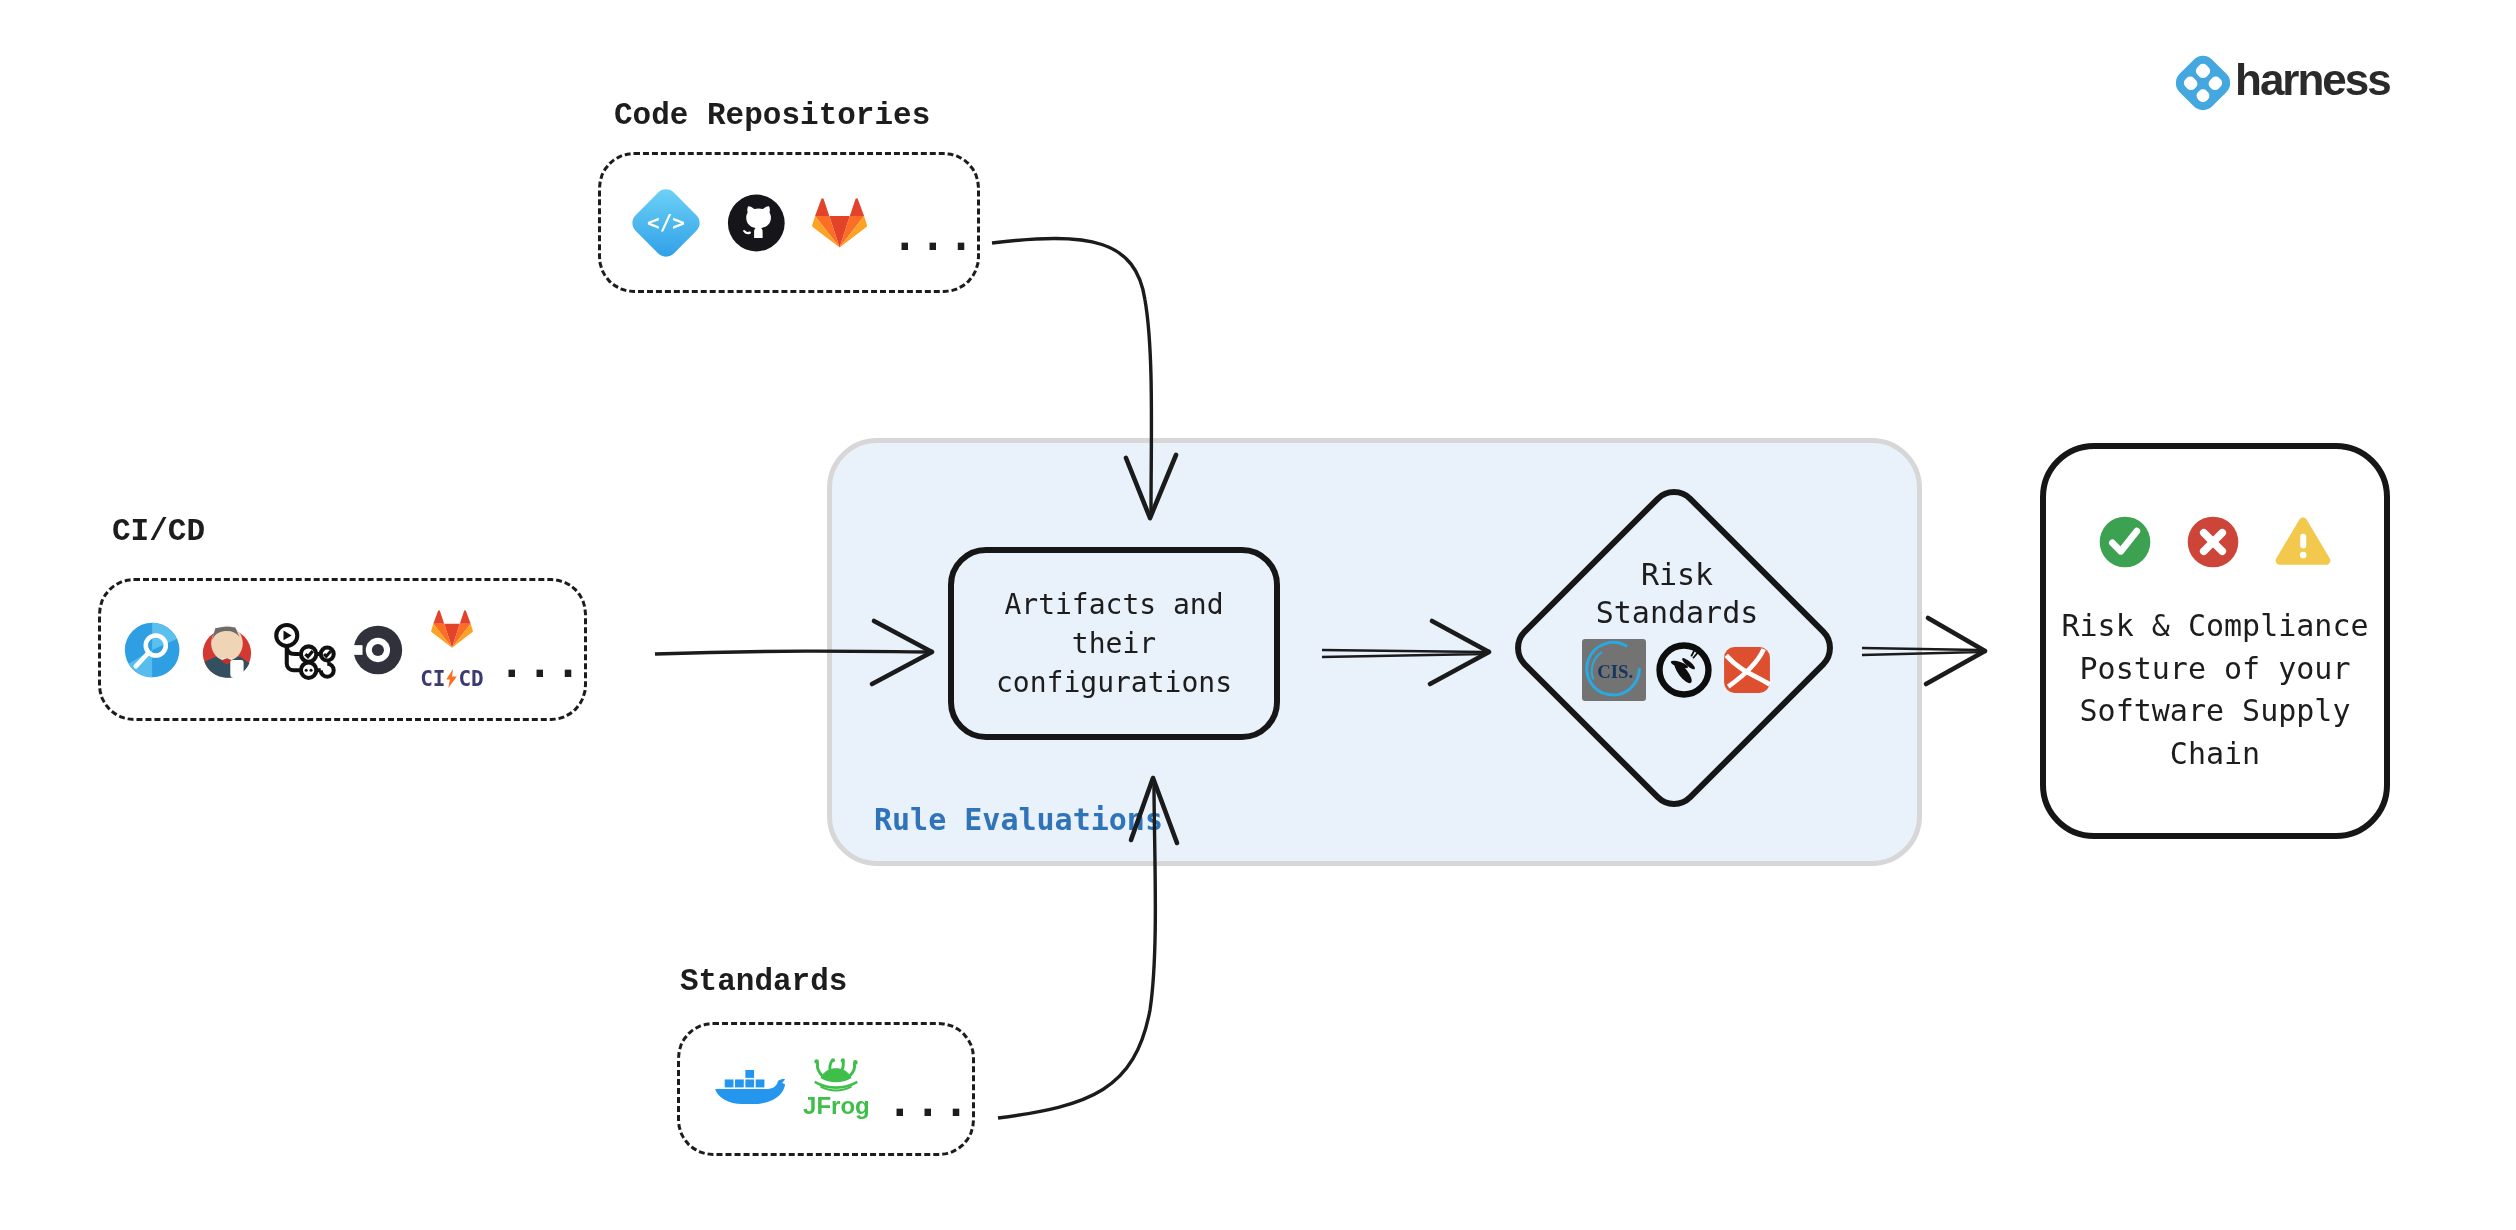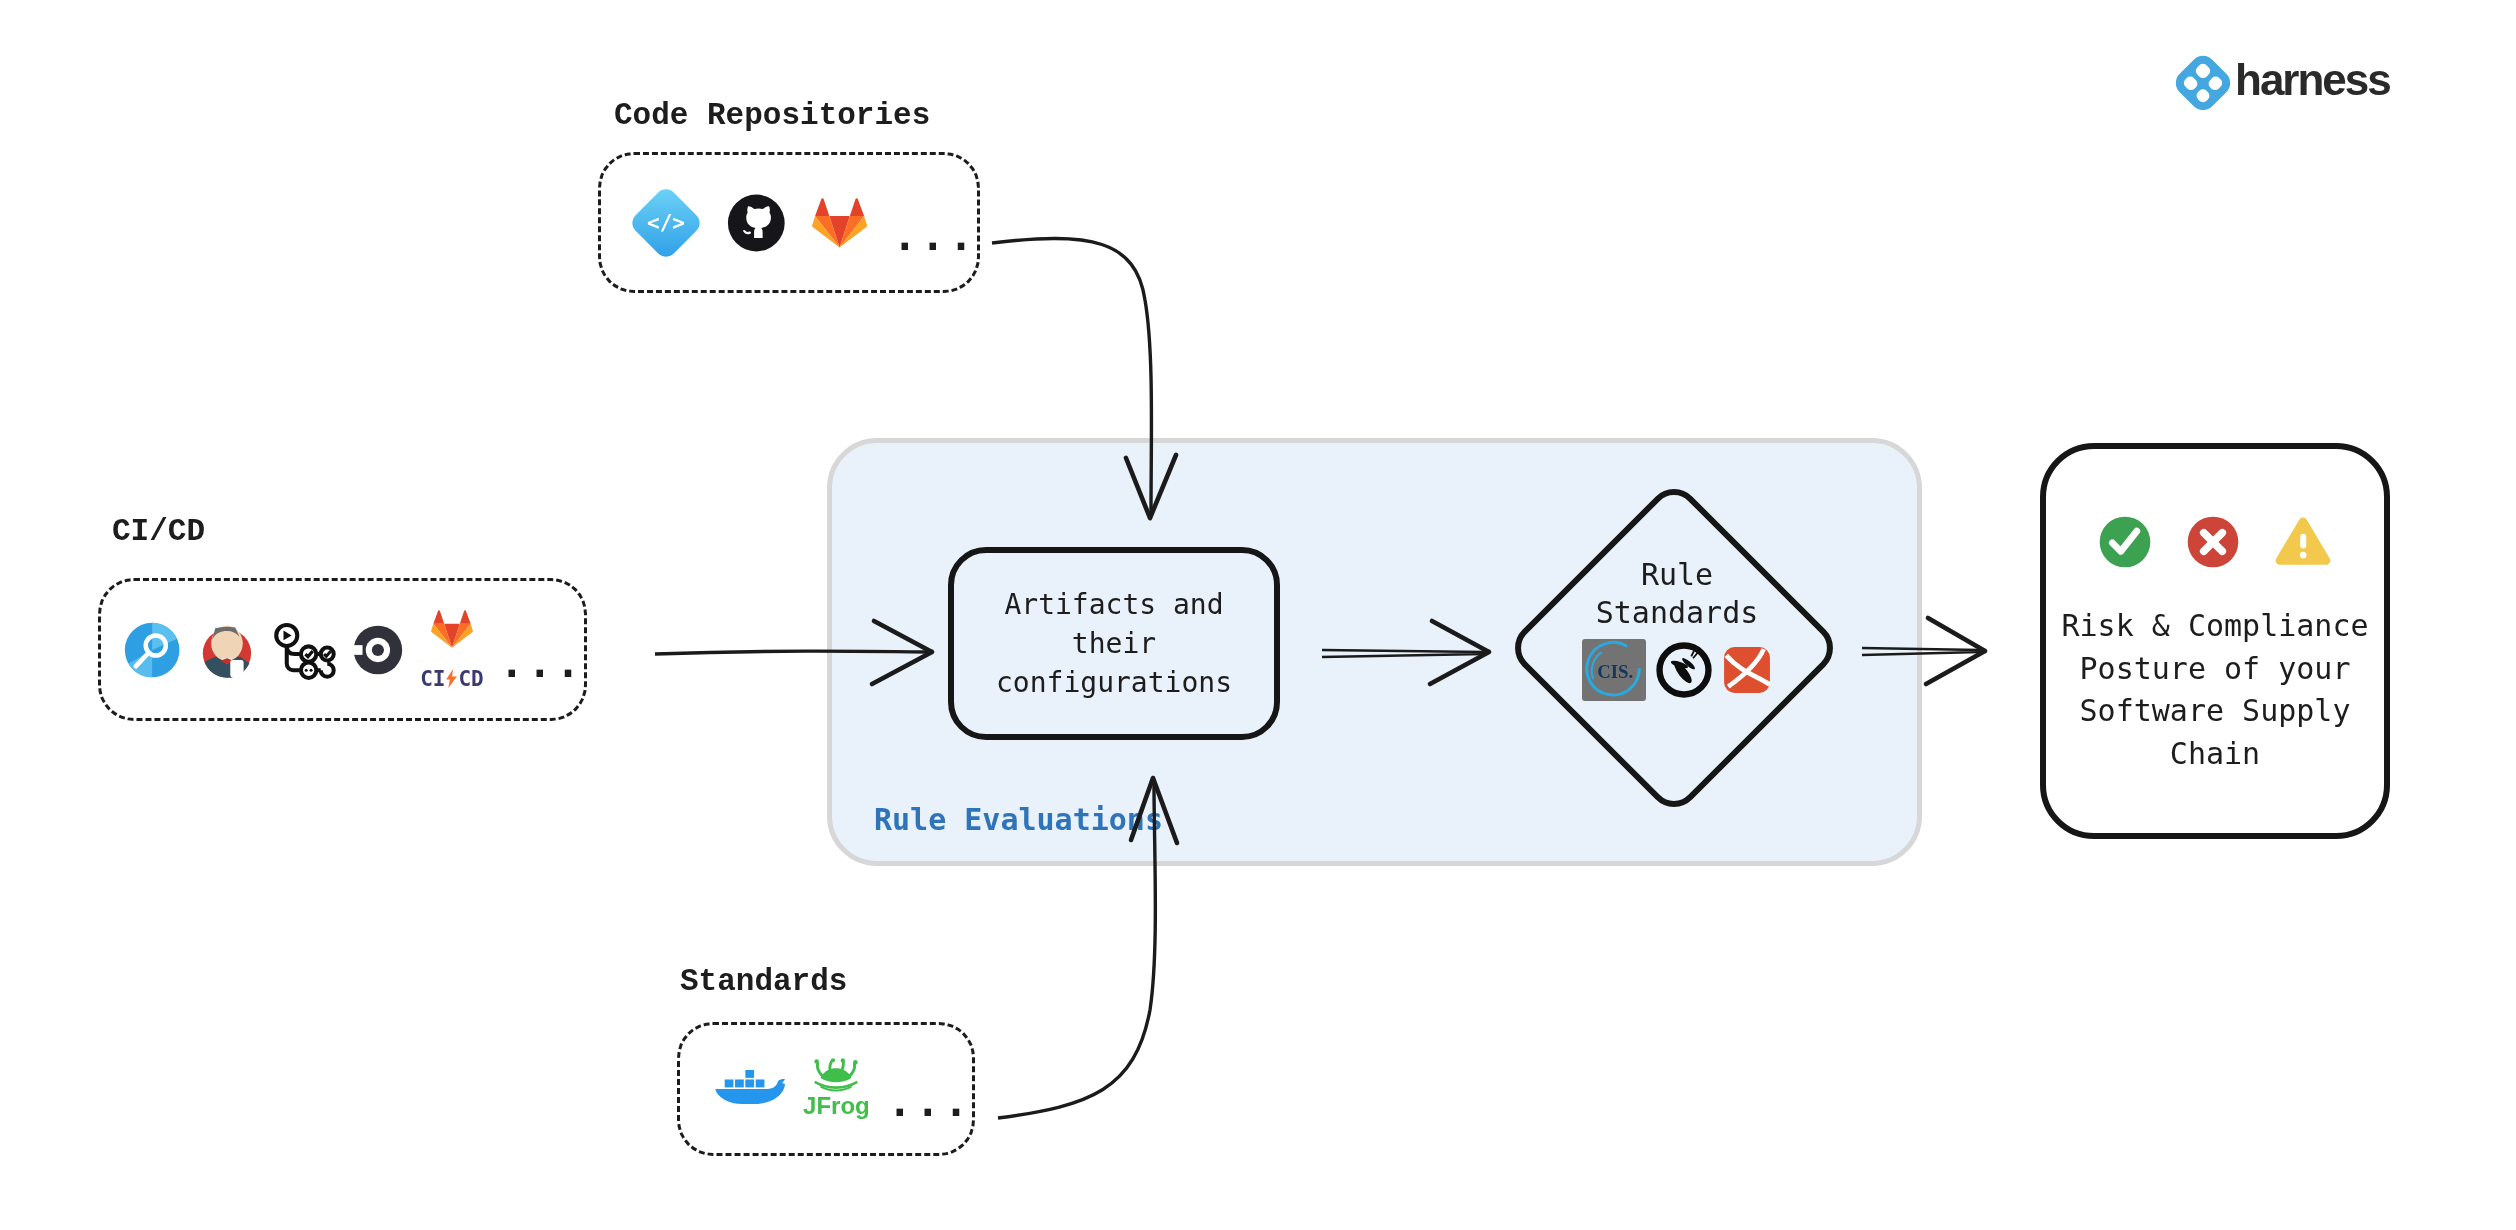--- a/index.html
+++ b/index.html
@@ -203,21 +203,21 @@
   <div class="abs rule-panel">
     <div class="rule-label">Rule Evaluations</div>
   </div>
 
   <div class="abs entities-box">
     <div class="entities-text">Artifacts and their configurations</div>
   </div>
 
   <div class="abs diamond-shape"></div>
   <div class="abs diamond-content">
-    <div class="diamond-text">Rule</div>
+    <div class="diamond-text">Risk</div>
     <div class="diamond-text">Standards</div>
     <div class="std-icons">
       <div class="cis-box">
         <svg viewBox="0 0 64 64" width="60" height="60">
           <path d="M46 7 A28 28 0 1 0 59 30" fill="none" stroke="#2aa9e0" stroke-width="3.2"></path>
           <path d="M19 13 A24 24 0 0 0 10 42" fill="none" stroke="#2aa9e0" stroke-width="2.2"></path>
           <text x="14" y="41" font-size="20" font-weight="bold" fill="#17365d" font-family="Liberation Serif, serif">CIS.</text>
         </svg>
       </div>
       <svg viewBox="0 0 64 64" width="58" height="58">

